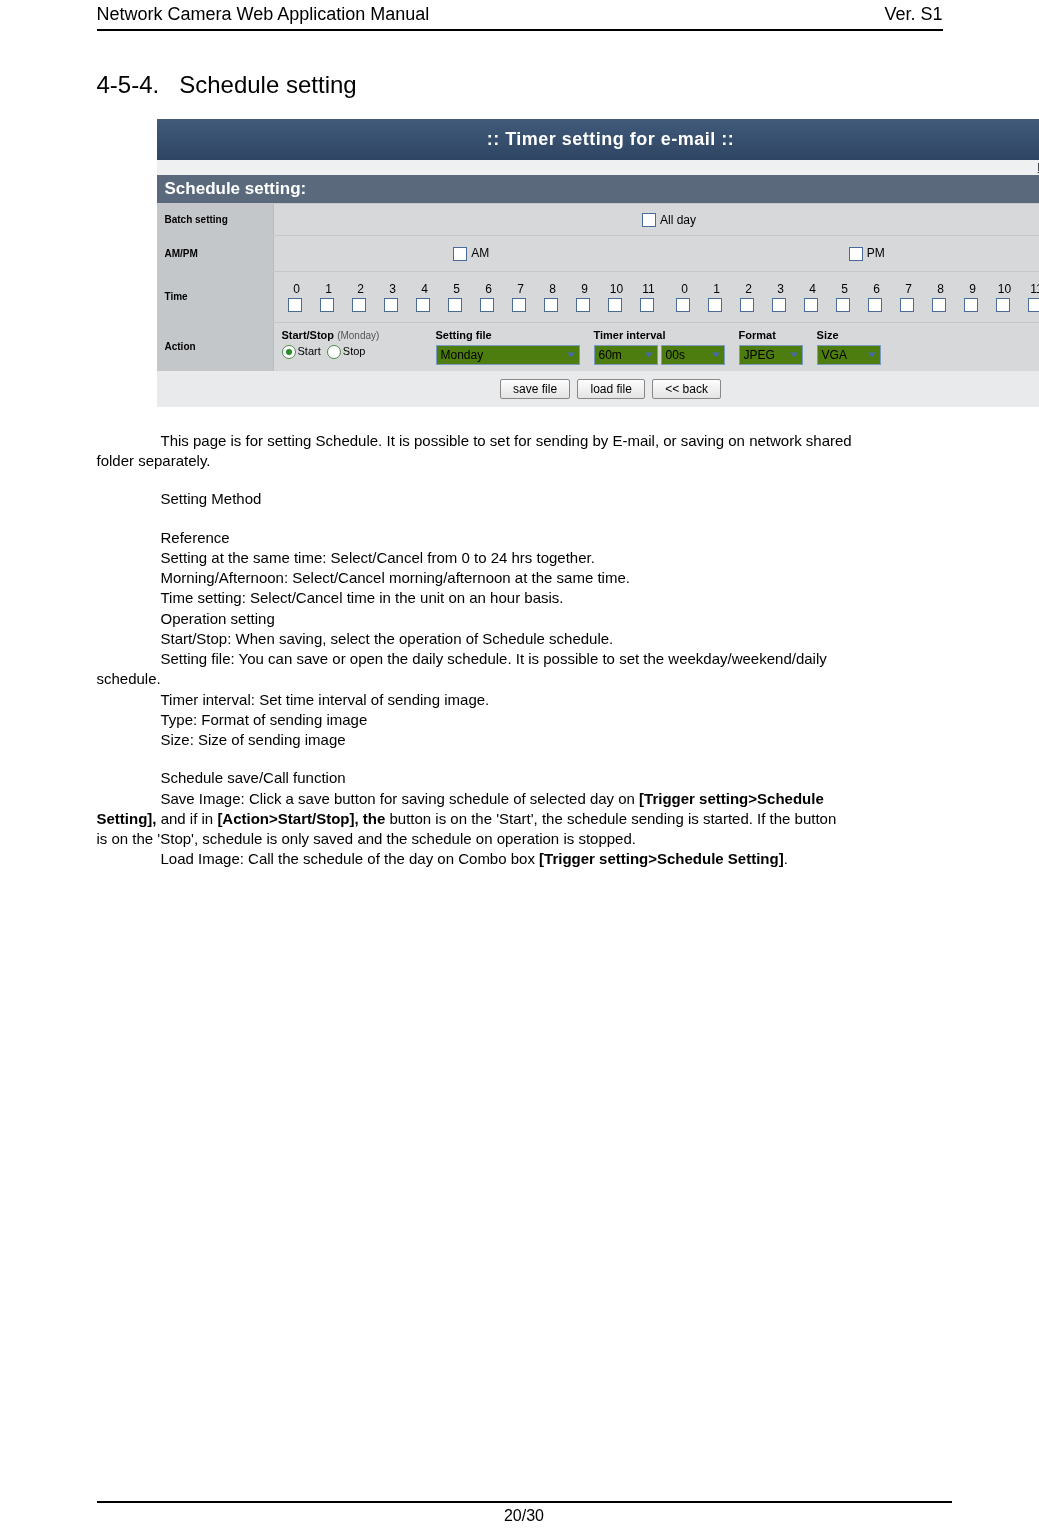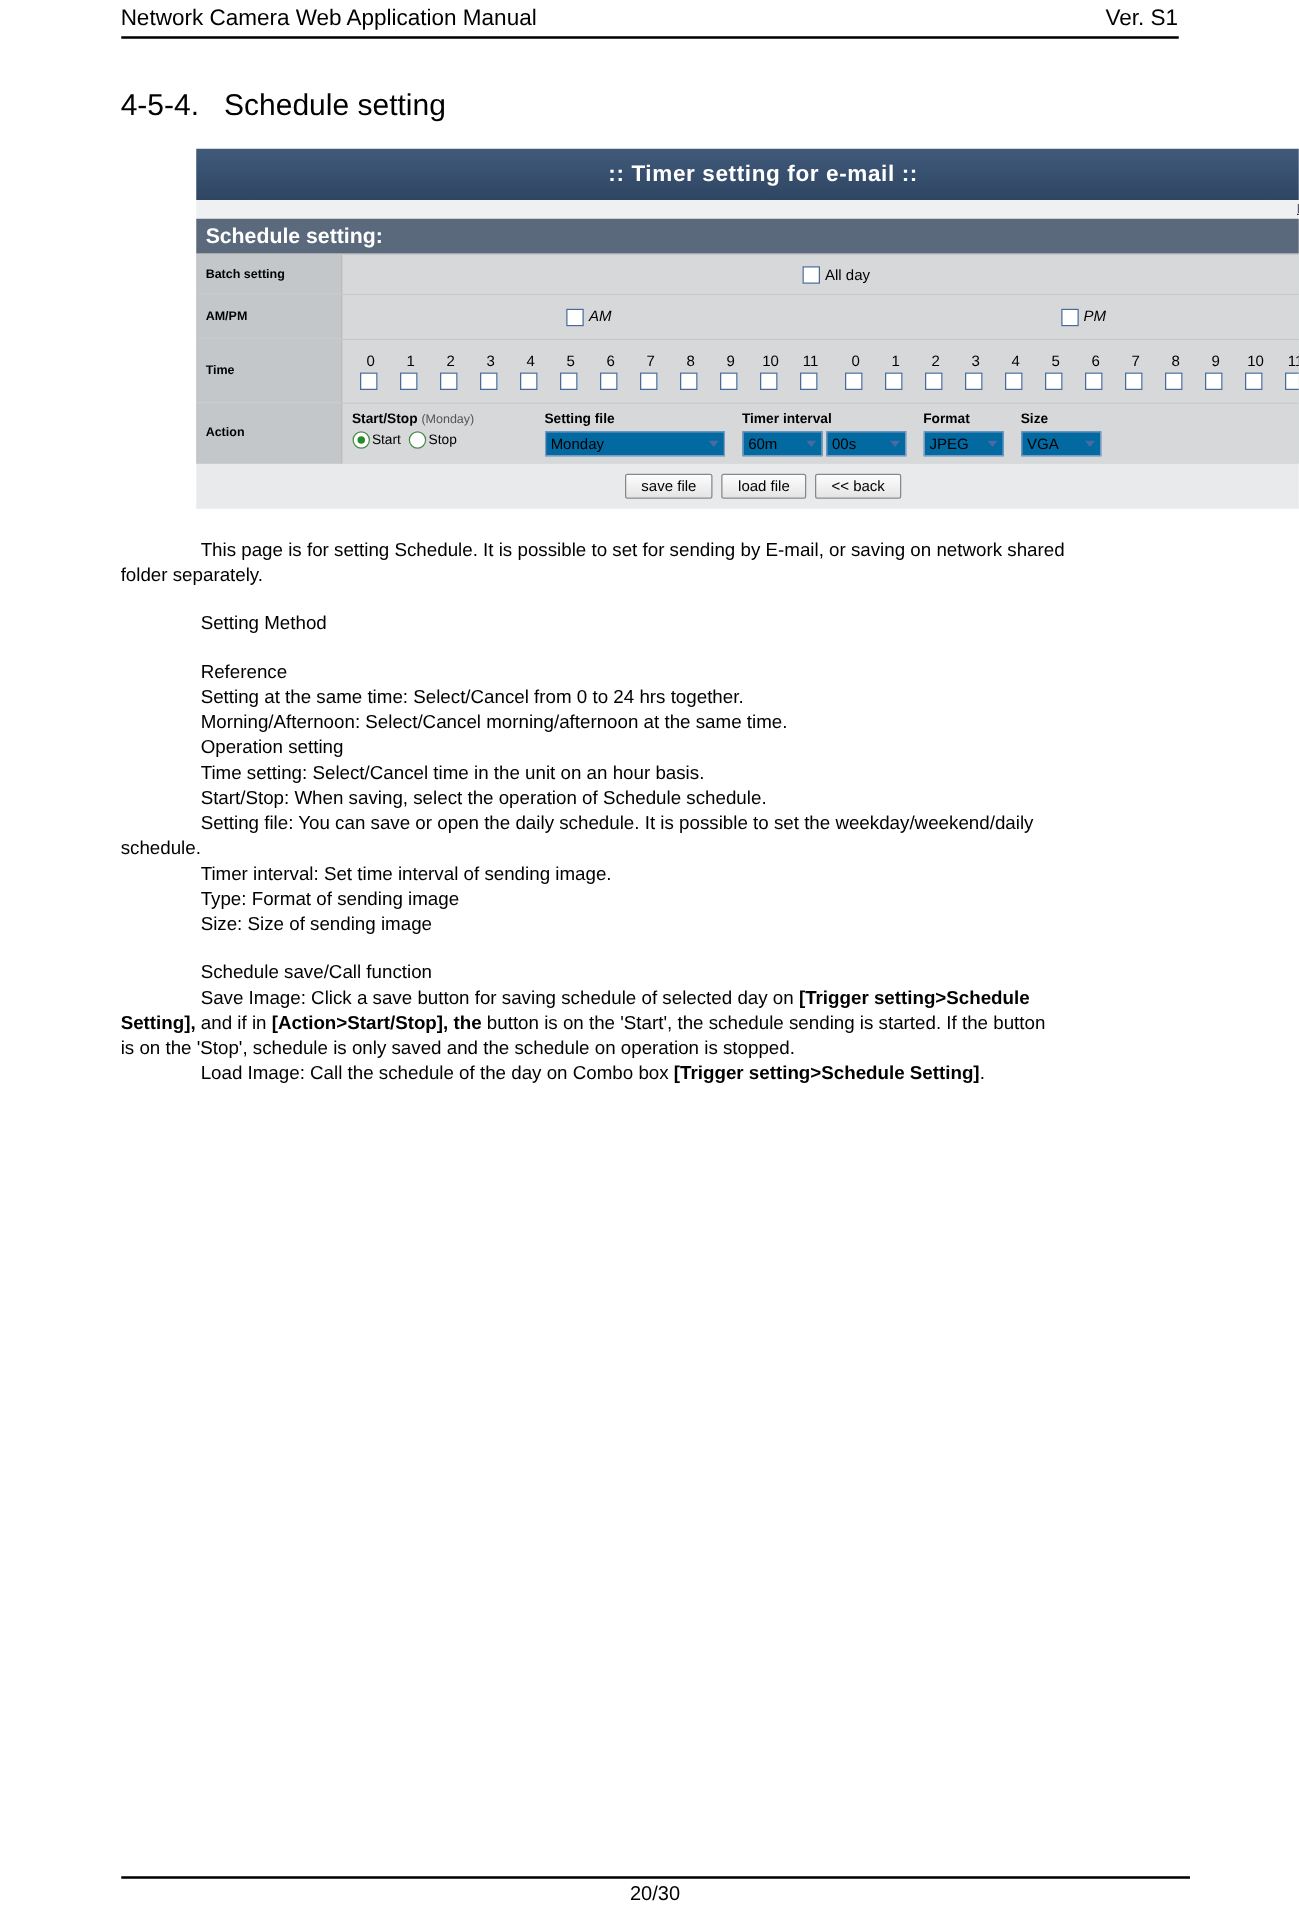--- a/index.html
+++ b/index.html
@@ -90,21 +90,20 @@
     width: 12px;
     height: 12px;
     border: 1px solid #4a6a9a;
     background: #fff;
     margin-right: 4px;
     vertical-align: middle;
   }
   .ampm-half {
     flex: 1;
     text-align: center;
-    font-style: italic;
   }
   .hour-grid {
     display: flex;
     gap: 2px;
     padding: 4px 0;
   }
   .hour-col {
     display: flex;
     flex-direction: column;
     align-items: center;
@@ -149,21 +148,21 @@
     position: absolute;
     width: 6px;
     height: 6px;
     background: #2a8a2a;
     border-radius: 50%;
     top: 3px;
     left: 3px;
   }
   .sel-box {
     border: 1px solid #7a9ac4;
-    background: #0369a1;
+    background: #4d7c0f;
     padding: 2px 18px 2px 4px;
     font-size: 12px;
     position: relative;
     display: inline-block;
     min-width: 40px;
   }
   .sel-box.wide { min-width: 120px; }
   .sel-box::after {
     content: '';
     position: absolute;
@@ -400,22 +399,22 @@
 
   <div class="body-text">
     <p class="indent">This page is for setting Schedule. It is possible to set for sending by E-mail, or saving on network shared</p>
     <p class="noindent">folder separately.</p>
     <div class="spacer"></div>
     <p class="indent">Setting Method</p>
     <div class="spacer"></div>
     <p class="indent">Reference</p>
     <p class="indent">Setting at the same time: Select/Cancel from 0 to 24 hrs together.</p>
     <p class="indent">Morning/Afternoon: Select/Cancel morning/afternoon at the same time.</p>
+    <p class="indent">Time setting: Select/Cancel time in the unit on an hour basis.</p>
     <p class="indent">Operation setting</p>
-    <p class="indent">Time setting: Select/Cancel time in the unit on an hour basis.</p>
     <p class="indent">Start/Stop: When saving, select the operation of Schedule schedule.</p>
     <p class="indent">Setting file: You can save or open the daily schedule. It is possible to set the weekday/weekend/daily</p>
     <p class="noindent">schedule.</p>
     <p class="indent">Timer interval: Set time interval of sending image.</p>
     <p class="indent">Type: Format of sending image</p>
     <p class="indent">Size: Size of sending image</p>
     <div class="spacer"></div>
     <p class="indent">Schedule save/Call function</p>
     <p class="indent"><span>Save Image: Click a save button for saving schedule of selected day on </span><span class="bold">[Trigger setting&gt;Schedule</span></p>
     <p class="noindent"><span class="bold">Setting],</span><span> and if in </span><span class="bold">[Action&gt;Start/Stop], the</span><span> button is on the 'Start', the schedule sending is started. If the button</span></p>

